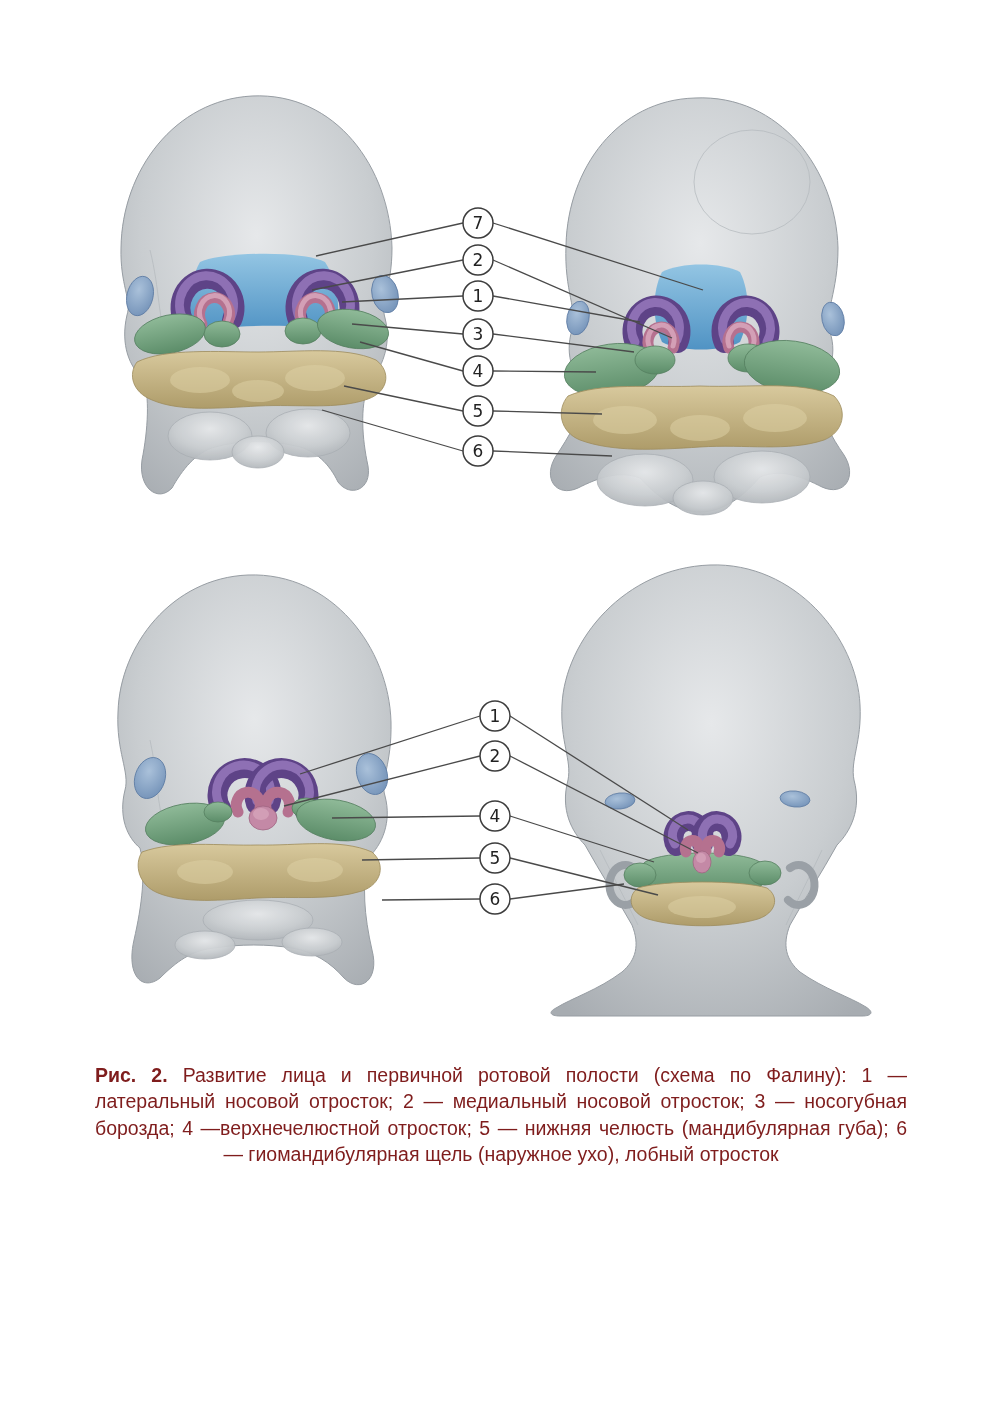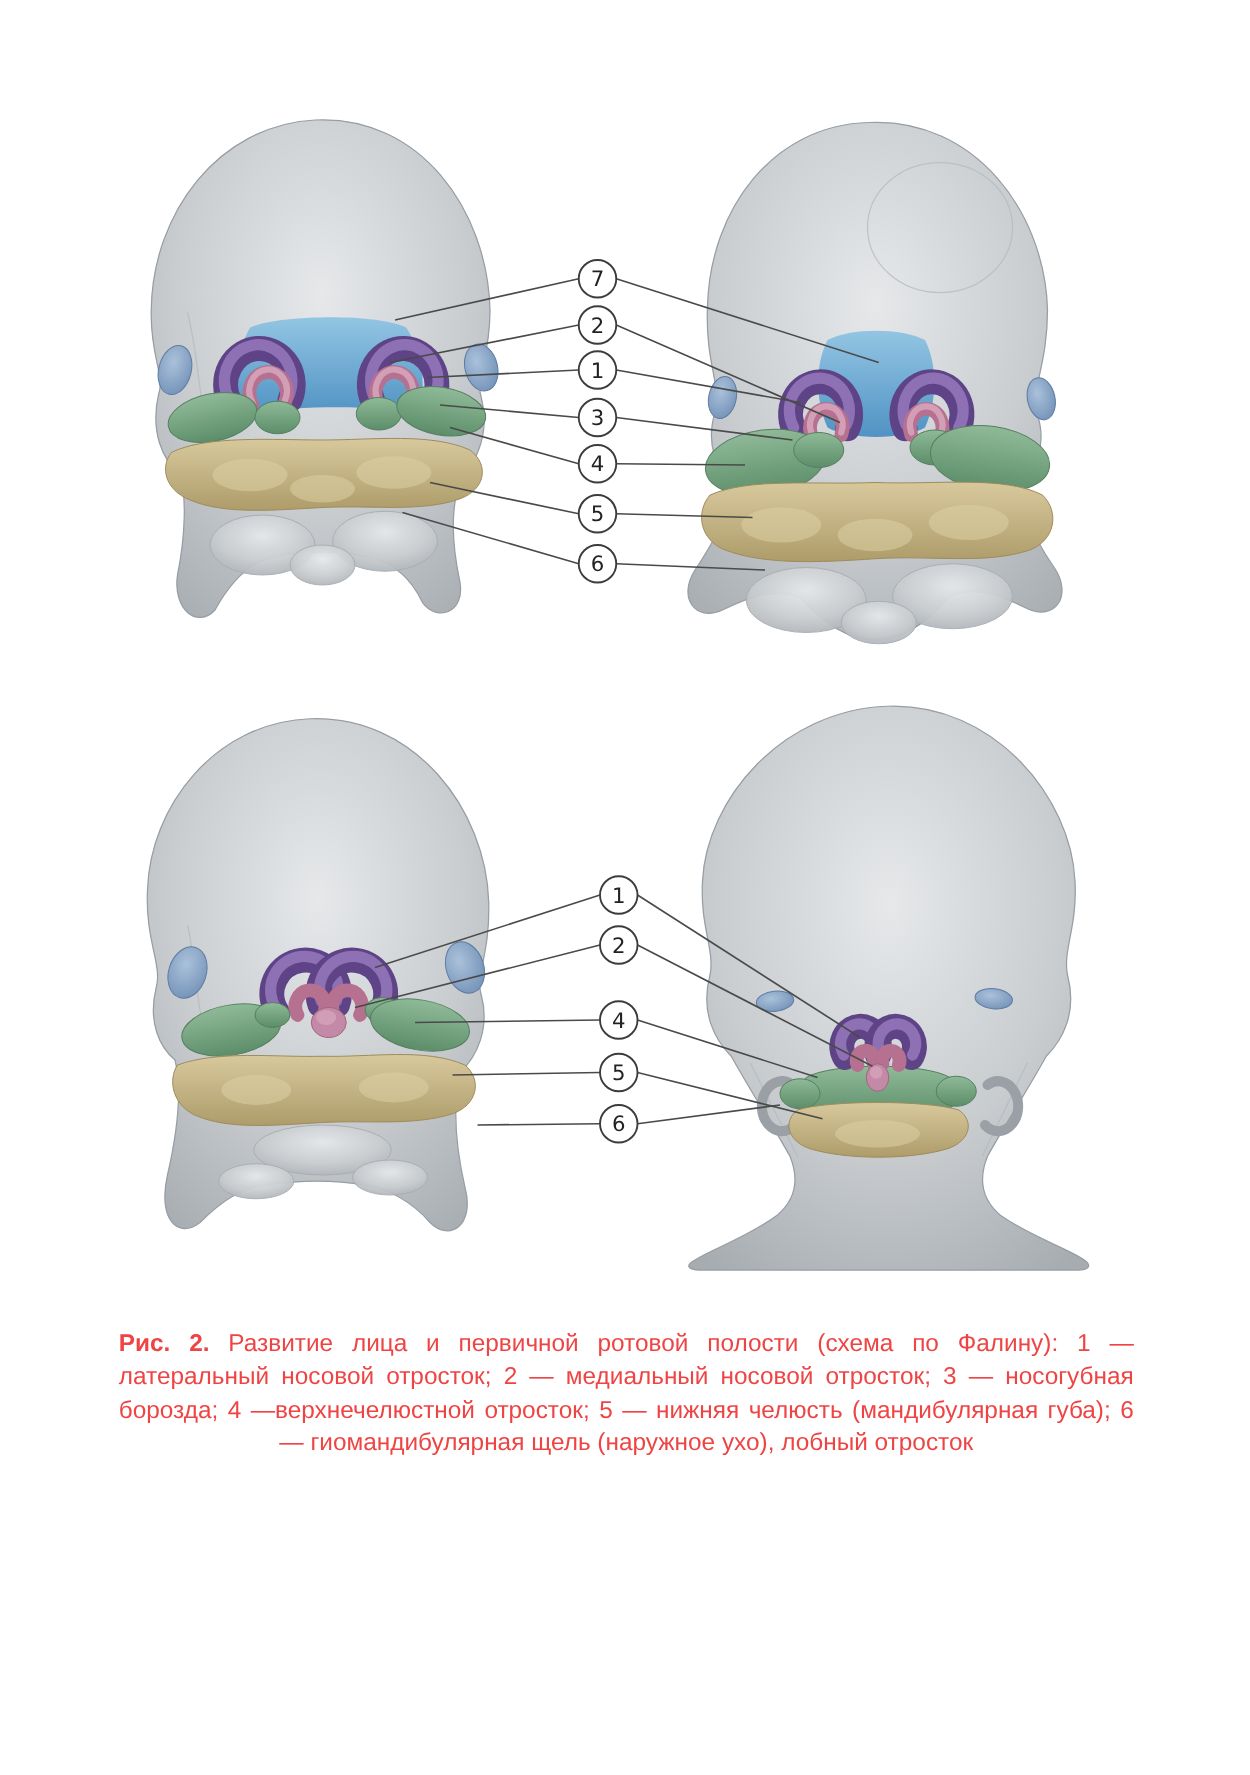--- a/index.html
+++ b/index.html
@@ -27,21 +27,21 @@
   .tanlump{fill:#dccfa4;opacity:.55;}
   .eye{fill:url(#gEye);stroke:#5d7ba3;stroke-width:.8;}
   .ear{stroke:#9aa0a6;stroke-width:8;fill:none;stroke-linecap:round;}
   .caption{
     position:absolute;
     left:95px;
     top:1042px;
     width:812px;
     font-size:19.5px;
     line-height:1.36;
-    color:#ef4444;
+    color:#7f1d1d;
     text-align:justify;
     text-align-last:center;
   }
   .caption .cap-label{font-weight:bold;}
 </style>
 </head>
 <body>
 
 <div class="page">
 

